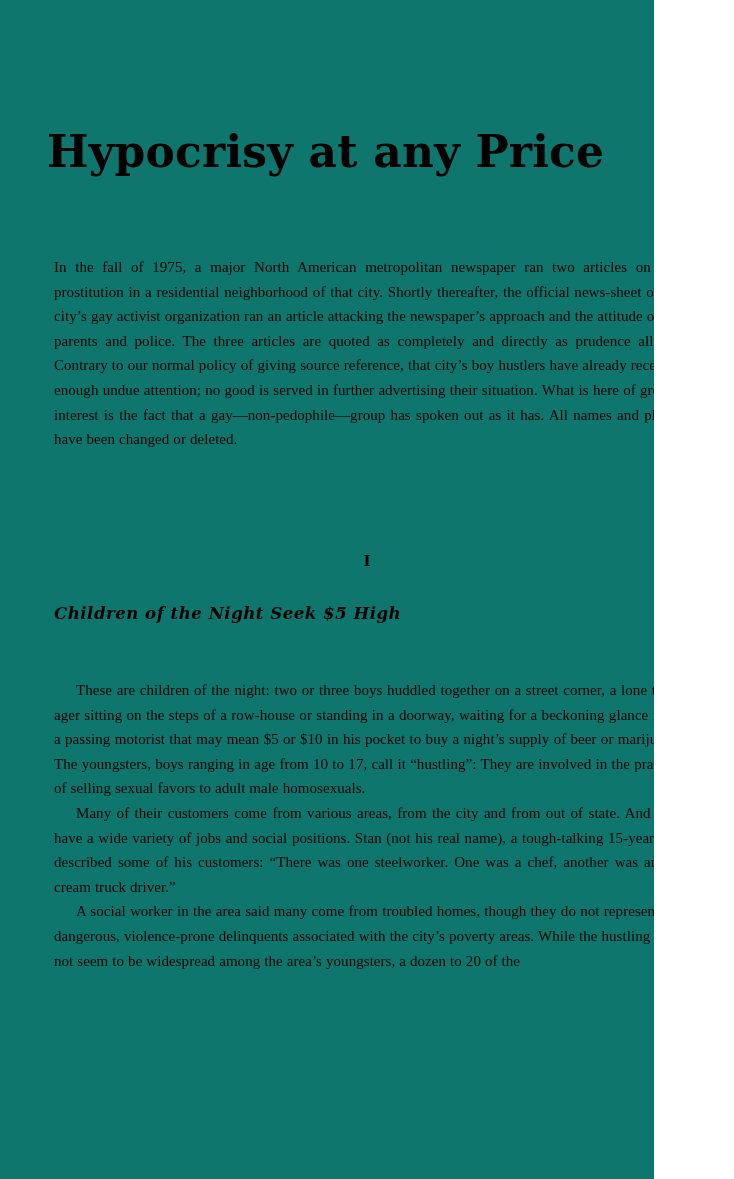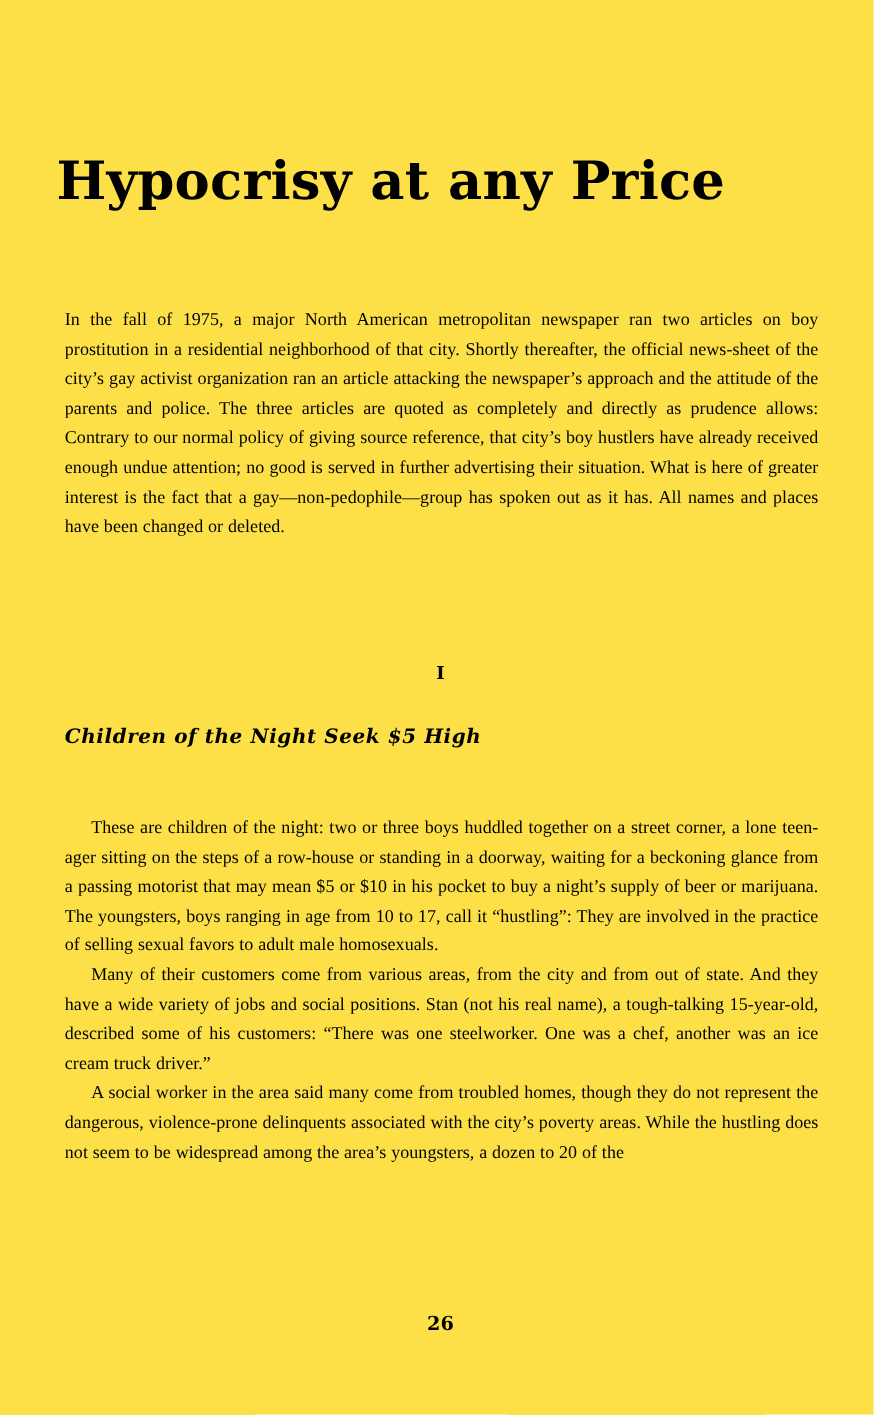--- a/index.html
+++ b/index.html
@@ -3,26 +3,27 @@
 <meta charset="utf-8">
 <style>
   html, body {
     margin: 0;
     padding: 0;
     background: #ffffff;
   }
 
   .page {
     position: relative;
-    width: 728px;
+    width: 627px;
     height: 1179px;
-    background: #fde047;
+    background: #0f766e;
     overflow: hidden;
     font-family: "Liberation Serif", "DejaVu Serif", serif;
     color: #000000;
+    padding-left: 27px;
     -webkit-font-smoothing: none;
   }
 
   
   .chapter-title {
     position: absolute;
     left: 47px;
     top: 96px;
     width: 640px;
     font-family: "DejaVu Serif", "Liberation Serif", serif;
@@ -121,15 +122,14 @@
   <div class="article-headline">
     <span class="hl-line">Children of the Night Seek $5 High</span>
   </div>
 
   <div class="article-block">
     <p class="para indent">These are children of the night: two or three boys huddled together on a street corner, a lone teen-ager sitting on the steps of a row-house or standing in a doorway, waiting for a beckoning glance from a passing motorist that may mean $5 or $10 in his pocket to buy a night’s supply of beer or marijuana. The youngsters, boys ranging in age from 10 to 17, call it “hustling”: They are involved in the practice of selling sexual favors to adult male homosexuals.</p>
     <p class="para indent">Many of their customers come from various areas, from the city and from out of state. And they have a wide variety of jobs and social positions. Stan (not his real name), a tough-talking 15-year-old, described some of his customers: “There was one steelworker. One was a chef, another was an ice cream truck driver.”</p>
     <p class="para indent">A social worker in the area said many come from troubled homes, though they do not represent the dangerous, violence-prone delinquents associated with the city’s poverty areas. While the hustling does not seem to be widespread among the area’s youngsters, a dozen to 20 of the</p>
   </div>
 
-  <div class="folio">26</div>
 
 </div>
 
 </body></html>

